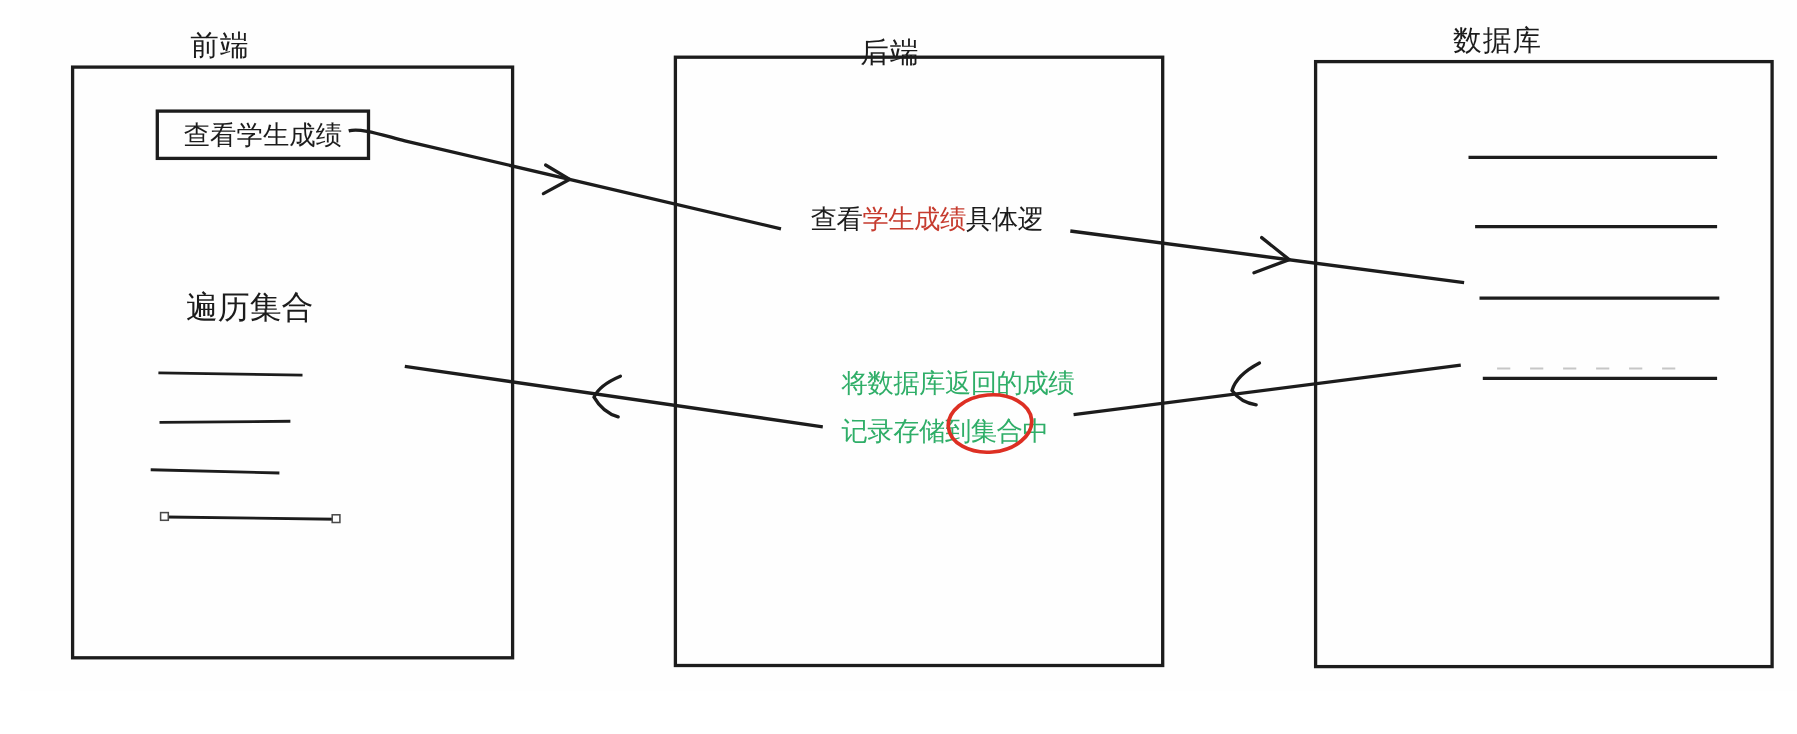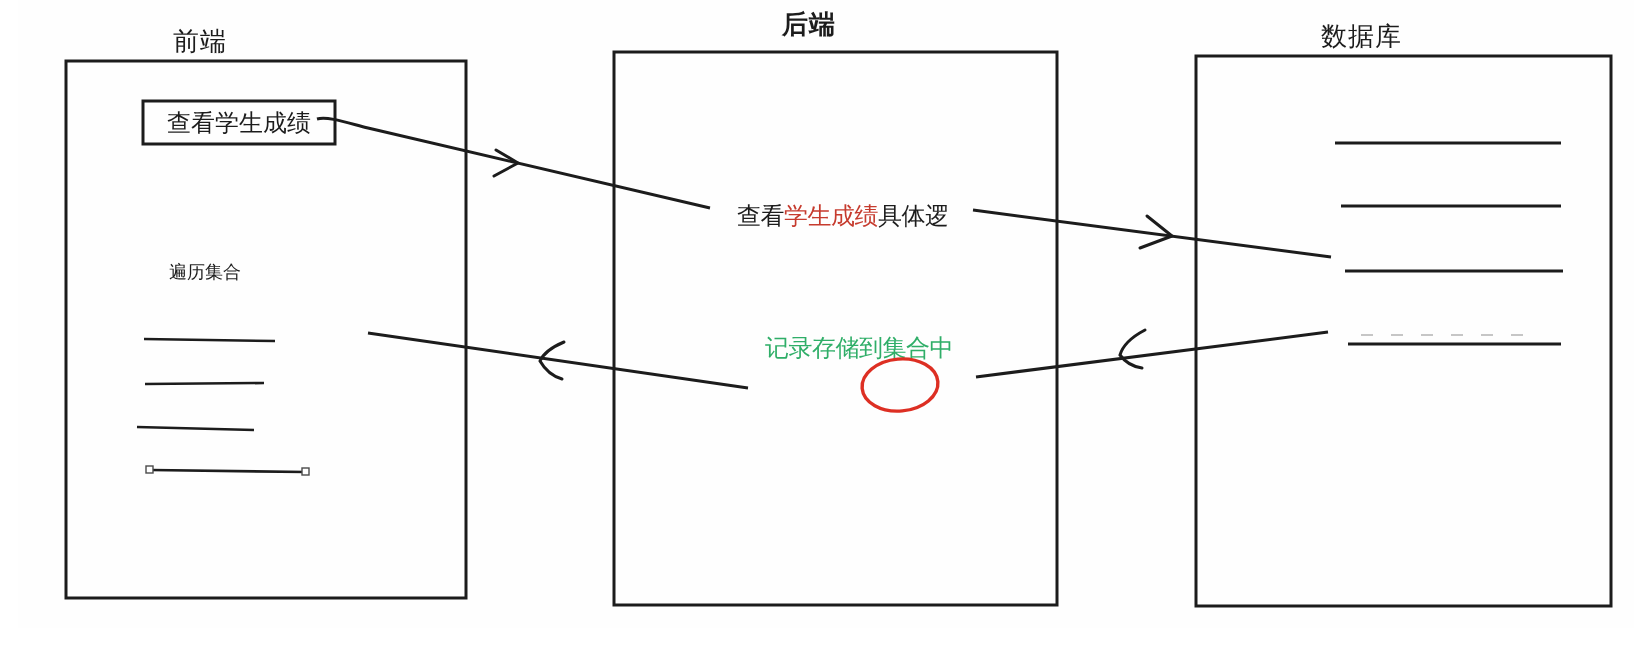--- a/index.html
+++ b/index.html
@@ -22,32 +22,33 @@
   .handle{fill:#ffffff;stroke:#4a4a4a;stroke-width:1.4px;}
   .faint{stroke:#c6c6c6;stroke-width:2px;fill:none;}
   .redpen{stroke:var(--annotation_red,#dd2f23);fill:none;stroke-width:3.4px;}
 </style>
 </head>
 <body>
 
 <div class="canvas">
 
   <div class="t box-label" style="left:155px;top:24px;">前端</div>
-  <div class="t box-label" style="left:764px;top:7px;font-weight:bold;">后端</div>
+  <div class="t box-label" style="left:764px;top:30px;">后端</div>
   <div class="t box-label" style="left:1303px;top:19px;">数据库</div>
 
   <div class="t btn-label" style="left:125px;top:101px;width:192px;height:43px;">查看学生成绩</div>
 
-  <div class="t" style="left:151px;top:260px;font-size:18px;">遍历集合</div>
+  <div class="t" style="left:151px;top:260px;font-size:29px;">遍历集合</div>
 
-  <div class="t note" style="left:719px;top:196px;line-height:41px;">
+  <div class="t note" style="left:719px;top:179px;line-height:41px;">
     <div><span>查看</span><span class="hl-red">学生成绩</span><span>具体逻</span></div>
   </div>
 
   <div class="t note green" style="left:747px;top:326px;line-height:44px;">
+    <div>将数据库返回的成绩</div>
     <div>记录存储到集合中</div>
   </div>
 
   <svg class="overlay" viewBox="0 0 1634 667">
 
     <rect x="48" y="61" width="400" height="537" class="ink w3"></rect>
     <rect x="596" y="52" width="443" height="553" class="ink w3"></rect>
     <rect x="1178" y="56" width="415" height="550" class="ink w3"></rect>
 
     <rect x="125" y="101" width="192" height="43" class="ink w3"></rect>

